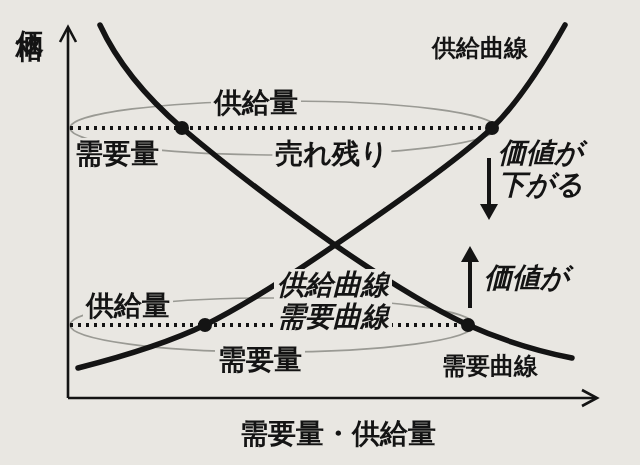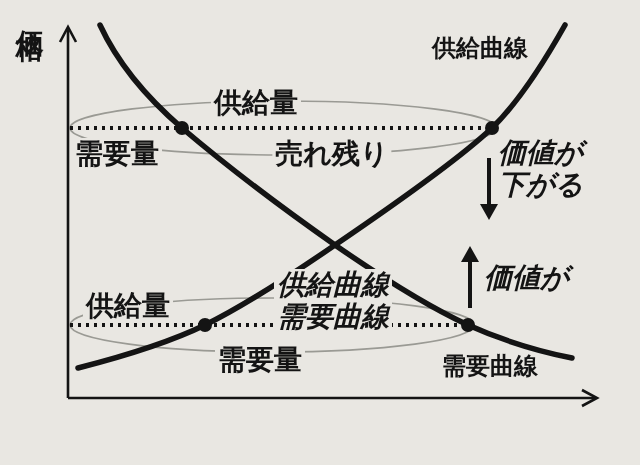--- a/index.html
+++ b/index.html
@@ -56,20 +56,21 @@
     <path d="M582,390 L597,398 L582,406" fill="none" stroke="#141414" stroke-width="2.6"></path>
 
     <line x1="489" y1="158" x2="489" y2="206" stroke="#141414" stroke-width="4"></line>
     <polygon points="480,204 498,204 489,220" fill="#141414"></polygon>
 
     <line x1="470" y1="308" x2="470" y2="260" stroke="#141414" stroke-width="4"></line>
     <polygon points="461,262 479,262 470,246" fill="#141414"></polygon>
   </svg>
 
   <div class="lbl f28 vert" style="left:13px; top:8px;">価格</div>
+  <div class="lbl f22 centered" style="left:338px; top:418px;">需要量・供給量</div>
 
   <div class="lbl f24" style="left:432px; top:34px;">供給曲線</div>
   <div class="lbl f24" style="left:442px; top:352px;">需要曲線</div>
 
   <div class="lbl f22 centered bgmask" style="left:256px; top:87px;">供給量</div>
   <div class="lbl f22 centered bgmask" style="left:117px; top:138px;">需要量</div>
   <div class="lbl f22 centered bgmask" style="left:332px; top:138px;">売れ残り</div>
   <div class="lbl f22 twoline" style="left:498px; top:137px;">
     <span>価値が</span>
     <span>下がる</span>

